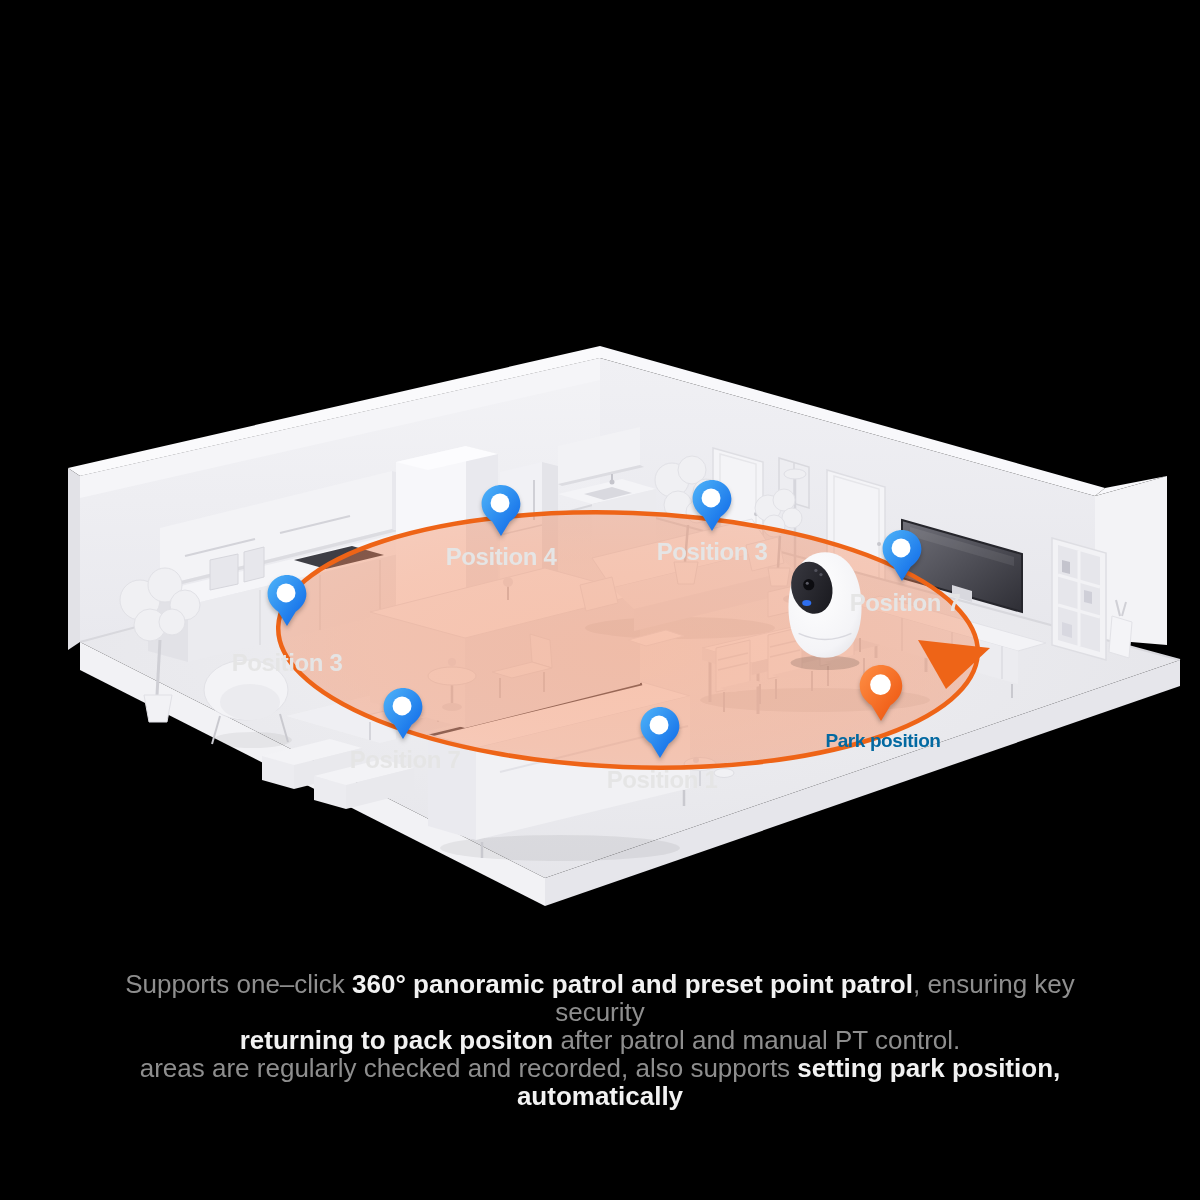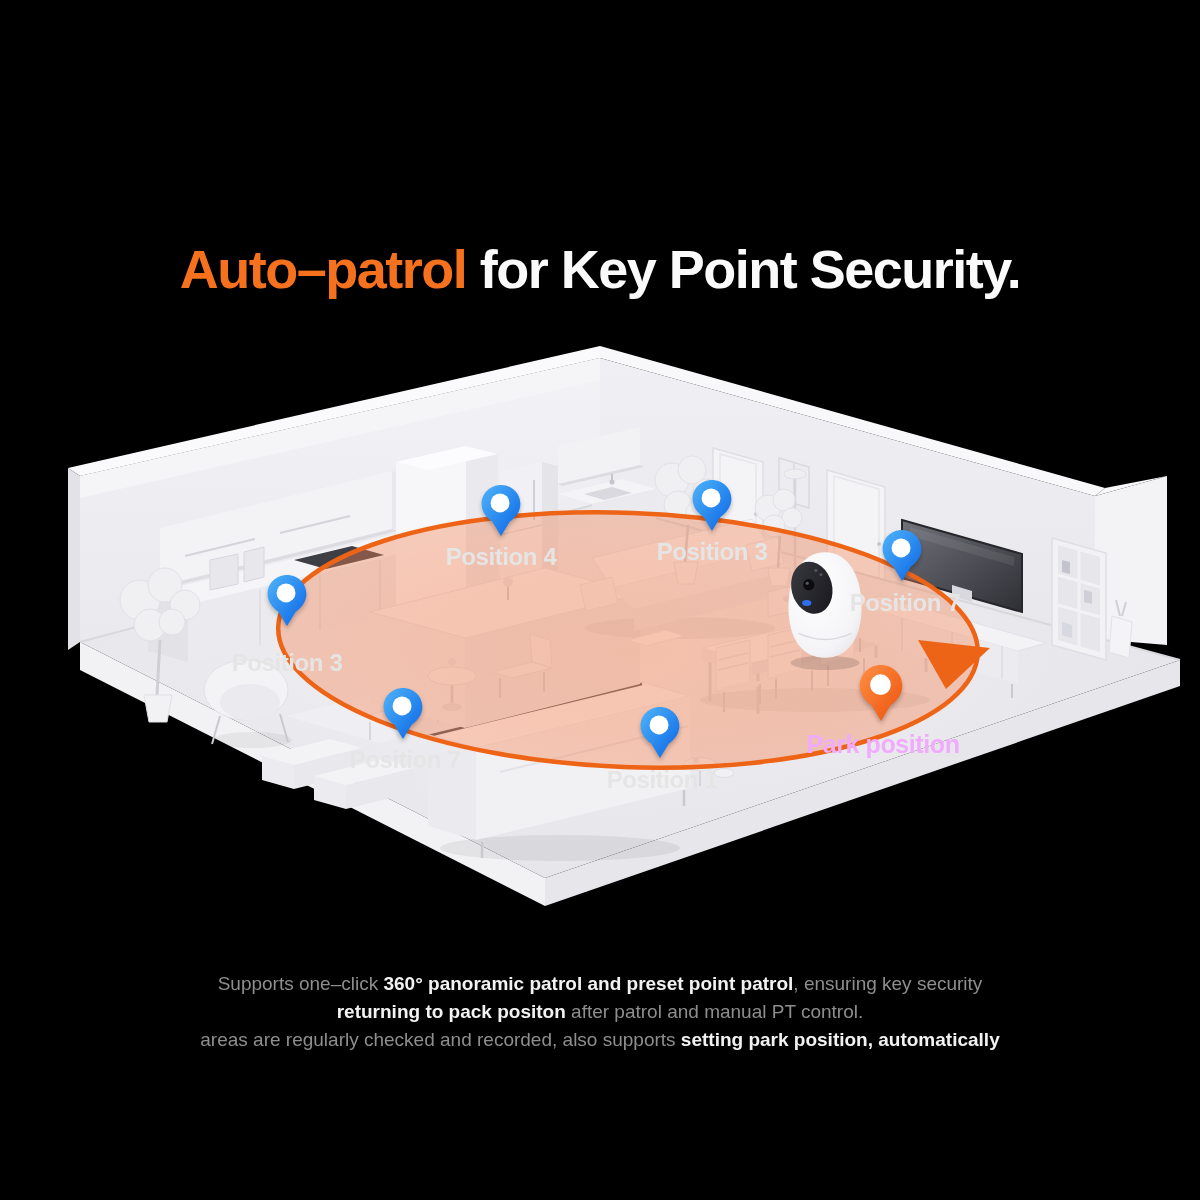--- a/index.html
+++ b/index.html
@@ -15,25 +15,25 @@
   .room-svg{position:absolute;left:0;top:0;width:1200px;height:1200px;}
 
   
   .camera-svg{position:absolute;left:768px;top:540px;width:112px;height:132px;}
 
   
   .marker{position:absolute;}
   .marker svg{filter:drop-shadow(0 3px 2px rgba(0,0,0,0.25));}
   .pin-label{position:absolute;transform:translateX(-50%);white-space:nowrap;
              font-size:24px;font-weight:700;letter-spacing:-0.4px;color:#e5e5e5;}
-  .pin-label.park{color:#f0abfc;font-size:25px;}
+  .pin-label.park{color:#0369a1;font-size:19px;}
 
   
   .caption{position:absolute;top:970px;left:50%;transform:translateX(-50%);width:960px;
-           text-align:center;font-size:19px;line-height:28px;}
+           text-align:center;font-size:26px;line-height:28px;}
   .caption .dim{color:#8E8E8E;font-weight:400;}
   .caption .bold{color:#F2F2F2;font-weight:700;}
 </style>
 </head>
 <body>
 
 <div class="stage">
 
   <svg width="0" height="0" style="position:absolute" aria-hidden="true">
     <defs>
@@ -41,21 +41,20 @@
         <stop offset="0" stop-color="#4FB4F9"></stop>
           <stop offset="1" stop-color="#0A64E6"></stop>
       </linearGradient>
       <linearGradient id="pinOrangeG" x1="0" y1="0" x2="1" y2="1">
         <stop offset="0" stop-color="#FF8F45"></stop>
           <stop offset="1" stop-color="#EC520C"></stop>
       </linearGradient>
     </defs>
   </svg>
 
-  <div class="title"><span class="hl">Auto–patrol</span><span> for Key Point Security.</span></div>
 
   <svg class="room-svg" viewBox="0 0 1200 1200">
     <defs>
       <linearGradient id="wallL" x1="0" y1="0" x2="0" y2="1">
         <stop offset="0" stop-color="#F3F3F6"></stop>
           <stop offset="1" stop-color="#E9E9EE"></stop>
       </linearGradient>
       <linearGradient id="wallR" x1="0" y1="0" x2="0" y2="1">
         <stop offset="0" stop-color="#F0F0F4"></stop>
           <stop offset="1" stop-color="#E7E7EC"></stop>

